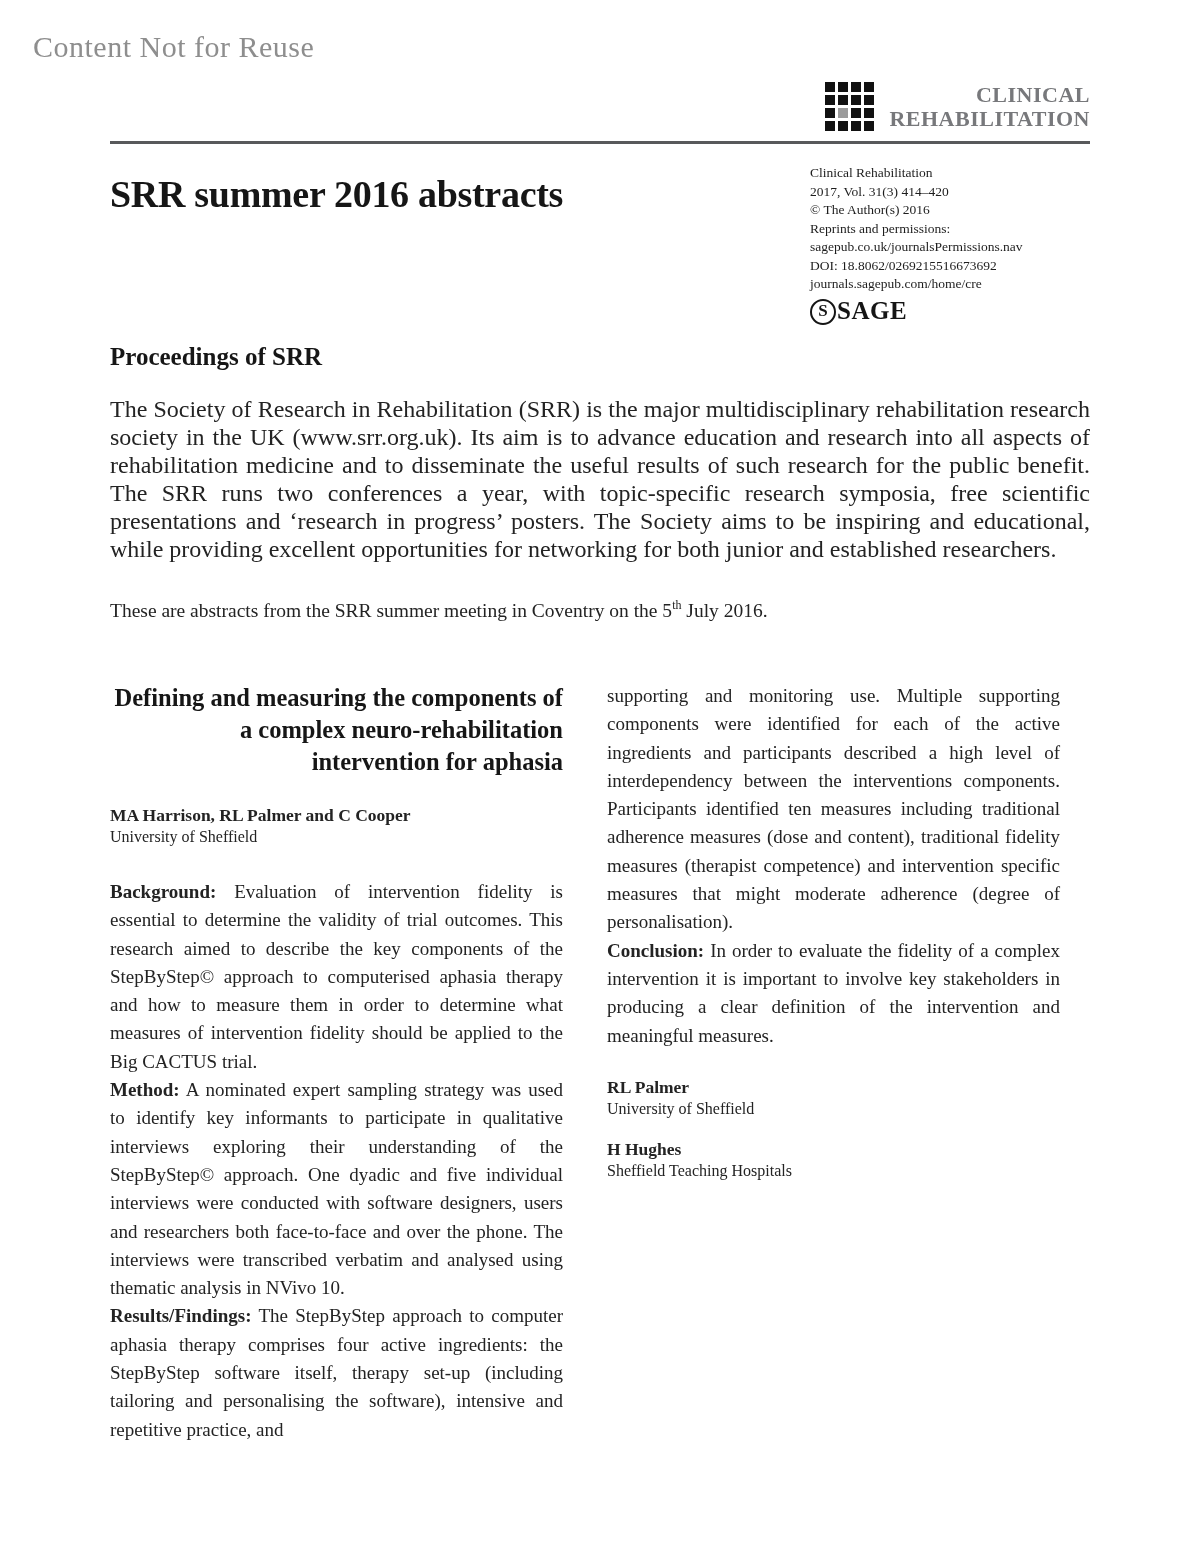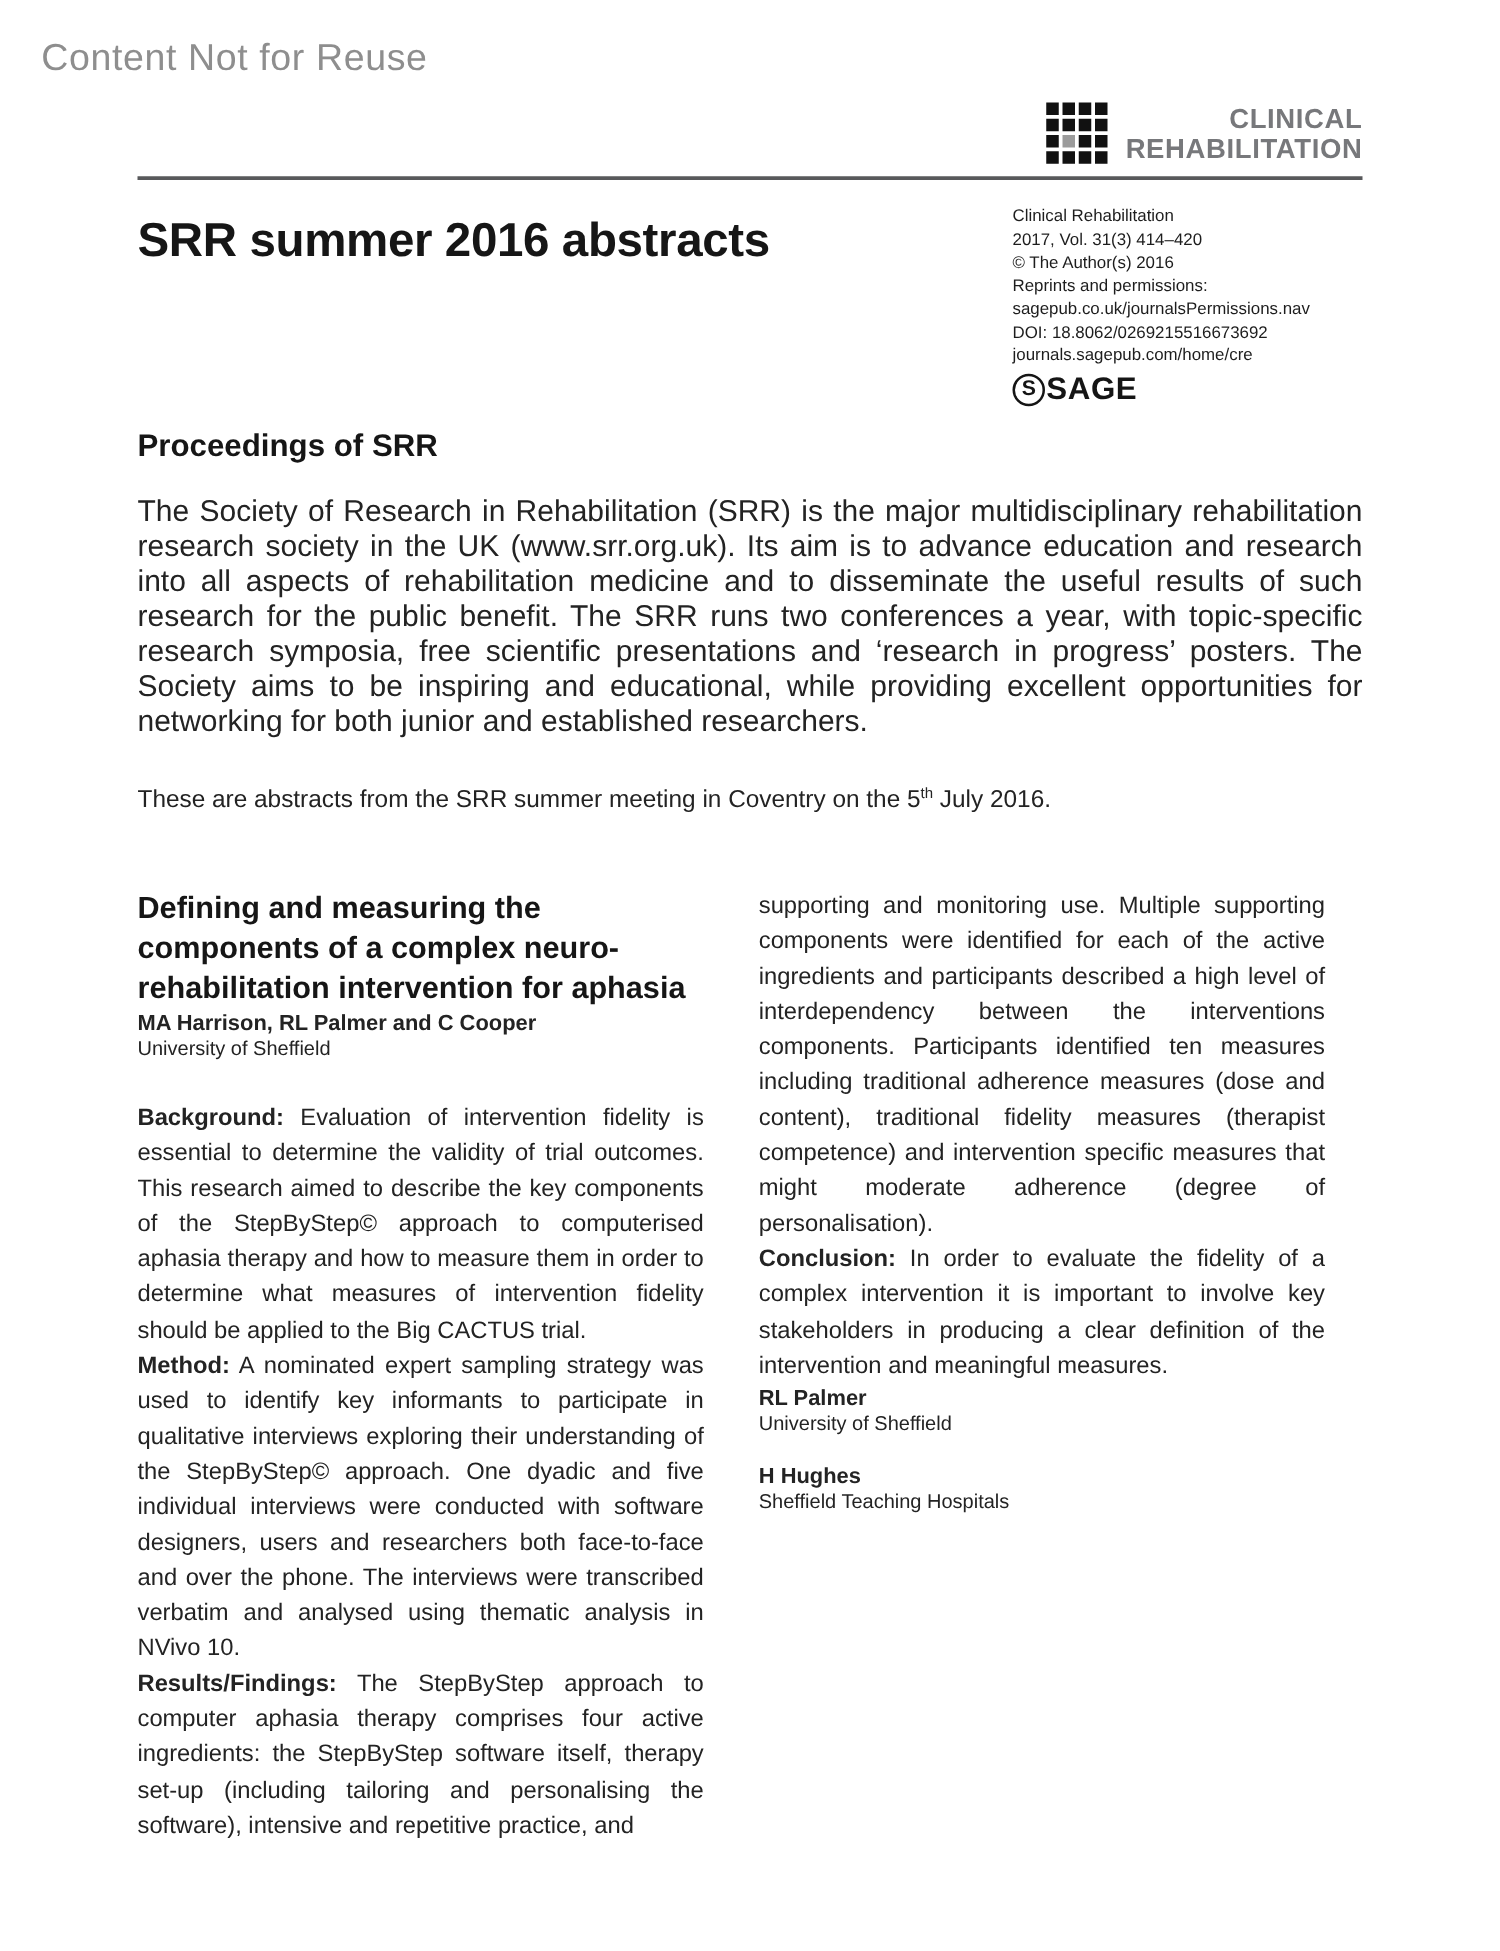--- a/index.html
+++ b/index.html
@@ -1,20 +1,20 @@
 <!DOCTYPE html>
 <html><head>
 <meta charset="utf-8">
 <style>
   html,body { margin:0; padding:0; background:#fff; }
   .page {
     position:relative;
     width:1200px; height:1561px;
     background:#fff;
-    font-family:Liberation Sans, sans-serif;
+    font-family:Liberation Serif, serif;
     color:#232323;
     overflow:hidden;
   }
   .watermark {
     position:absolute; top:30px; left:33px;
     font-size:30px; color:#8e8e8e; letter-spacing:0.5px;
   }
   .content { position:absolute; left:110px; top:0; width:980px; }
 
   
@@ -60,23 +60,23 @@
     margin:24px 0 0 0; text-align:justify;
     font-size:24px; line-height:28px; color:#232323;
   }
   .meeting { margin:28px 0 0 0; font-size:19.5px; line-height:28px; }
   .meeting sup { font-size:12px; }
 
   
   .columns { display:flex; gap:44px; margin-top:58px; }
   .col { width:453px; }
   .abs-title {
-    margin:0; font-size:24.5px; line-height:32px; font-weight:bold; color:#161616;
+    margin:0; font-size:24.5px; line-height:32px; font-weight:bold; color:#161616;text-align:right;
   }
-  .authors { }
+  .authors { margin-top:26px; }
   .author-name { font-size:17.5px; font-weight:bold; line-height:22px; }
   .author-affil { font-size:16px; line-height:22px; }
   .author-block + .author-block { margin-top:18px; }
   .abs-body { margin-top:30px; }
   .abs-body p {
     margin:0; text-align:justify;
     font-size:19px; line-height:28.3px; color:#232323;
   }
   .abs-title.second { margin-top:42px; }
 </style>

